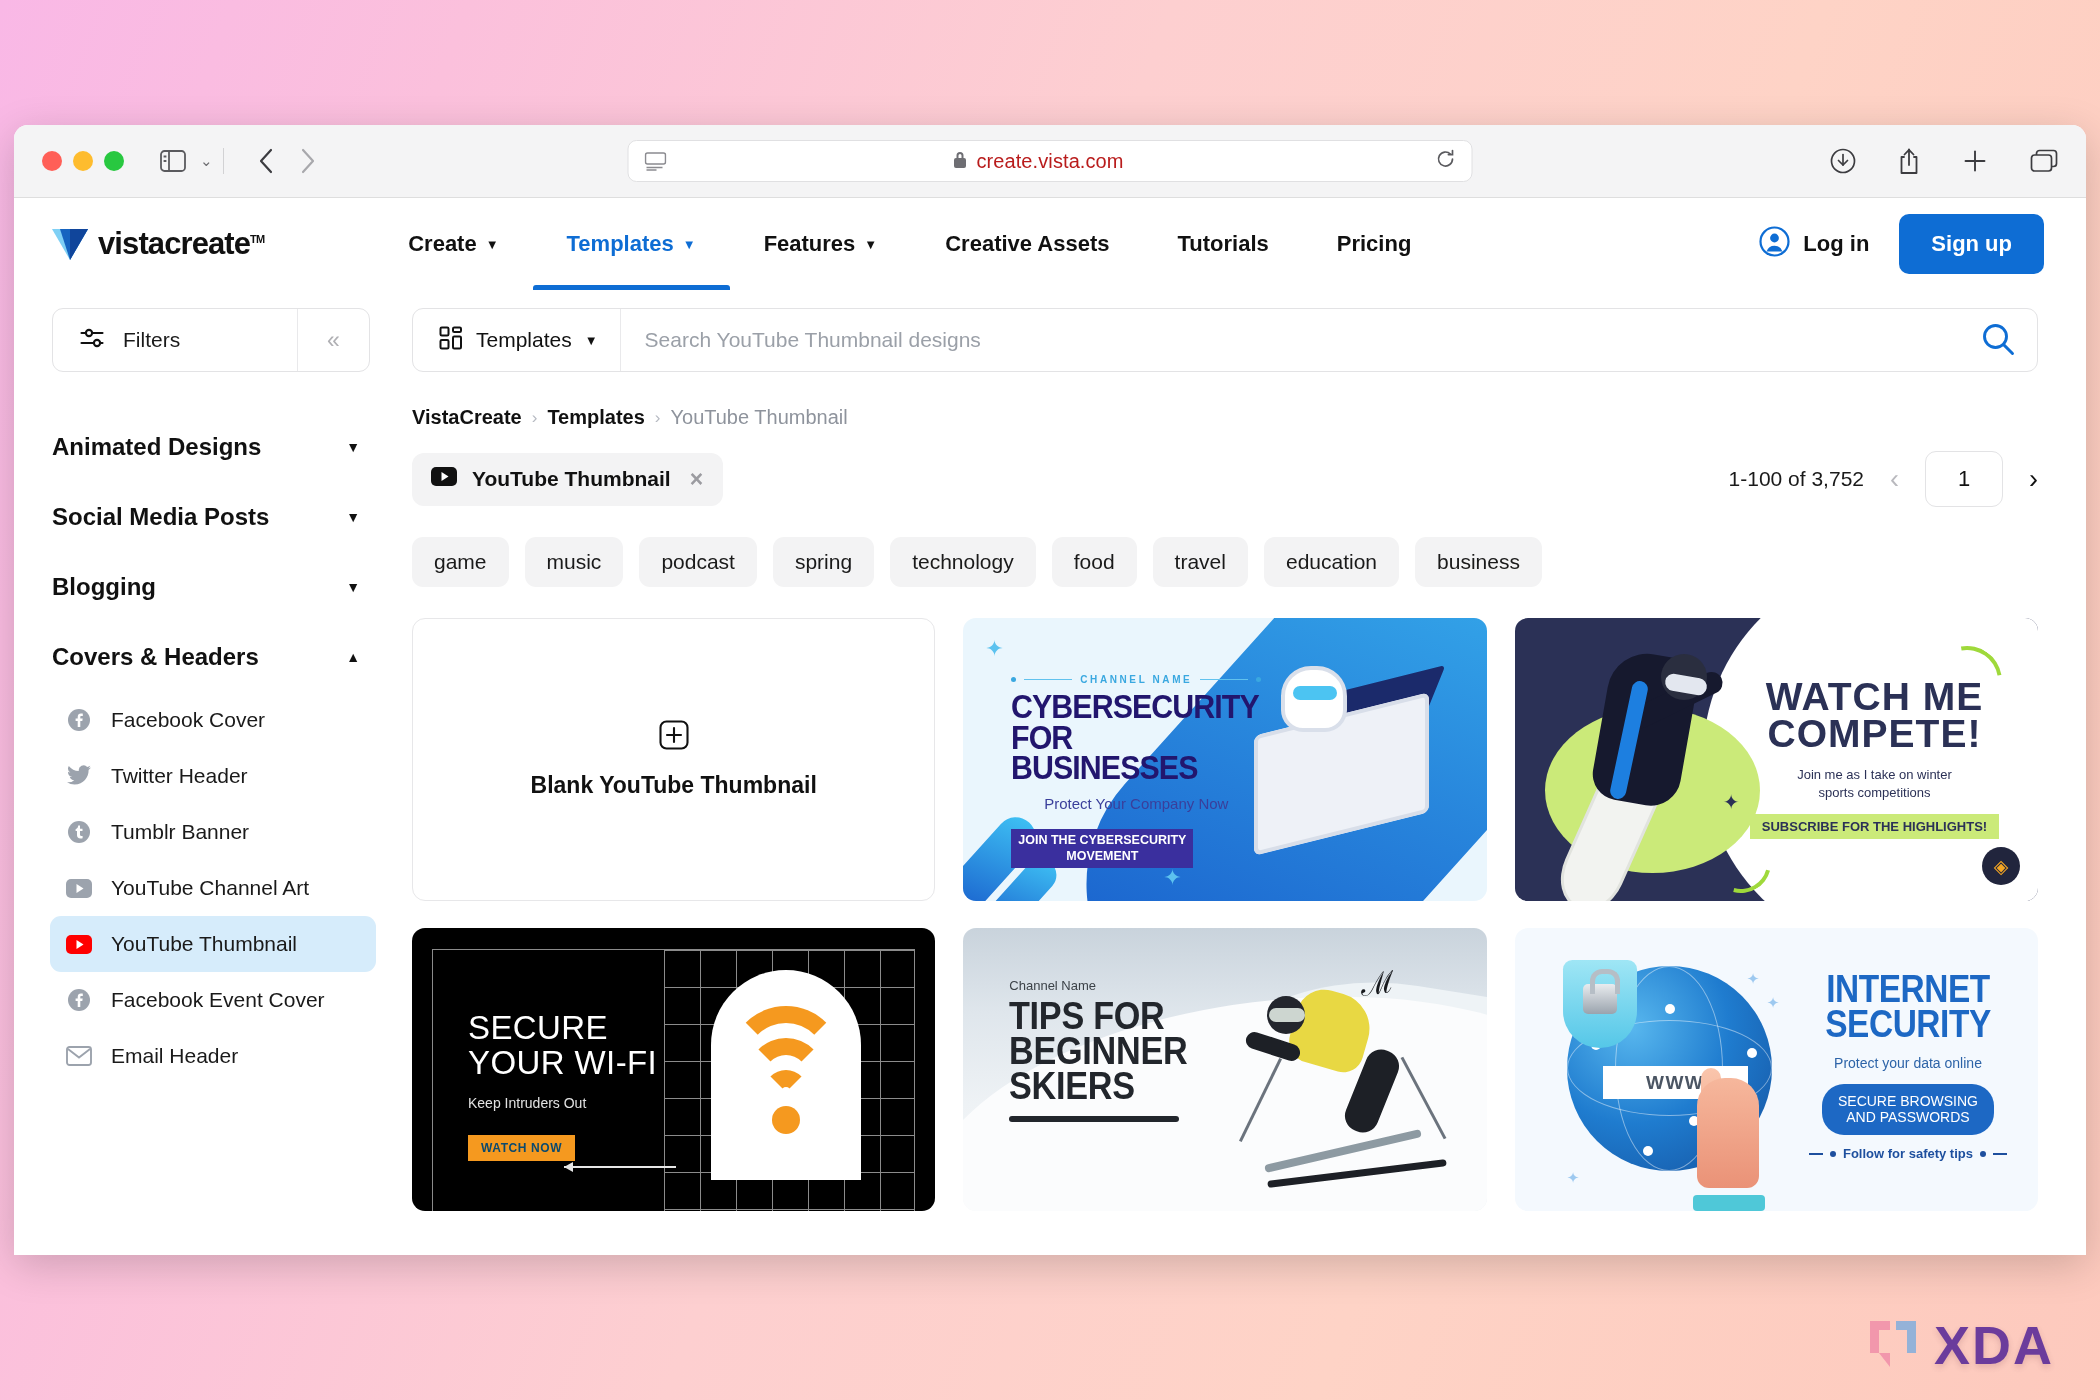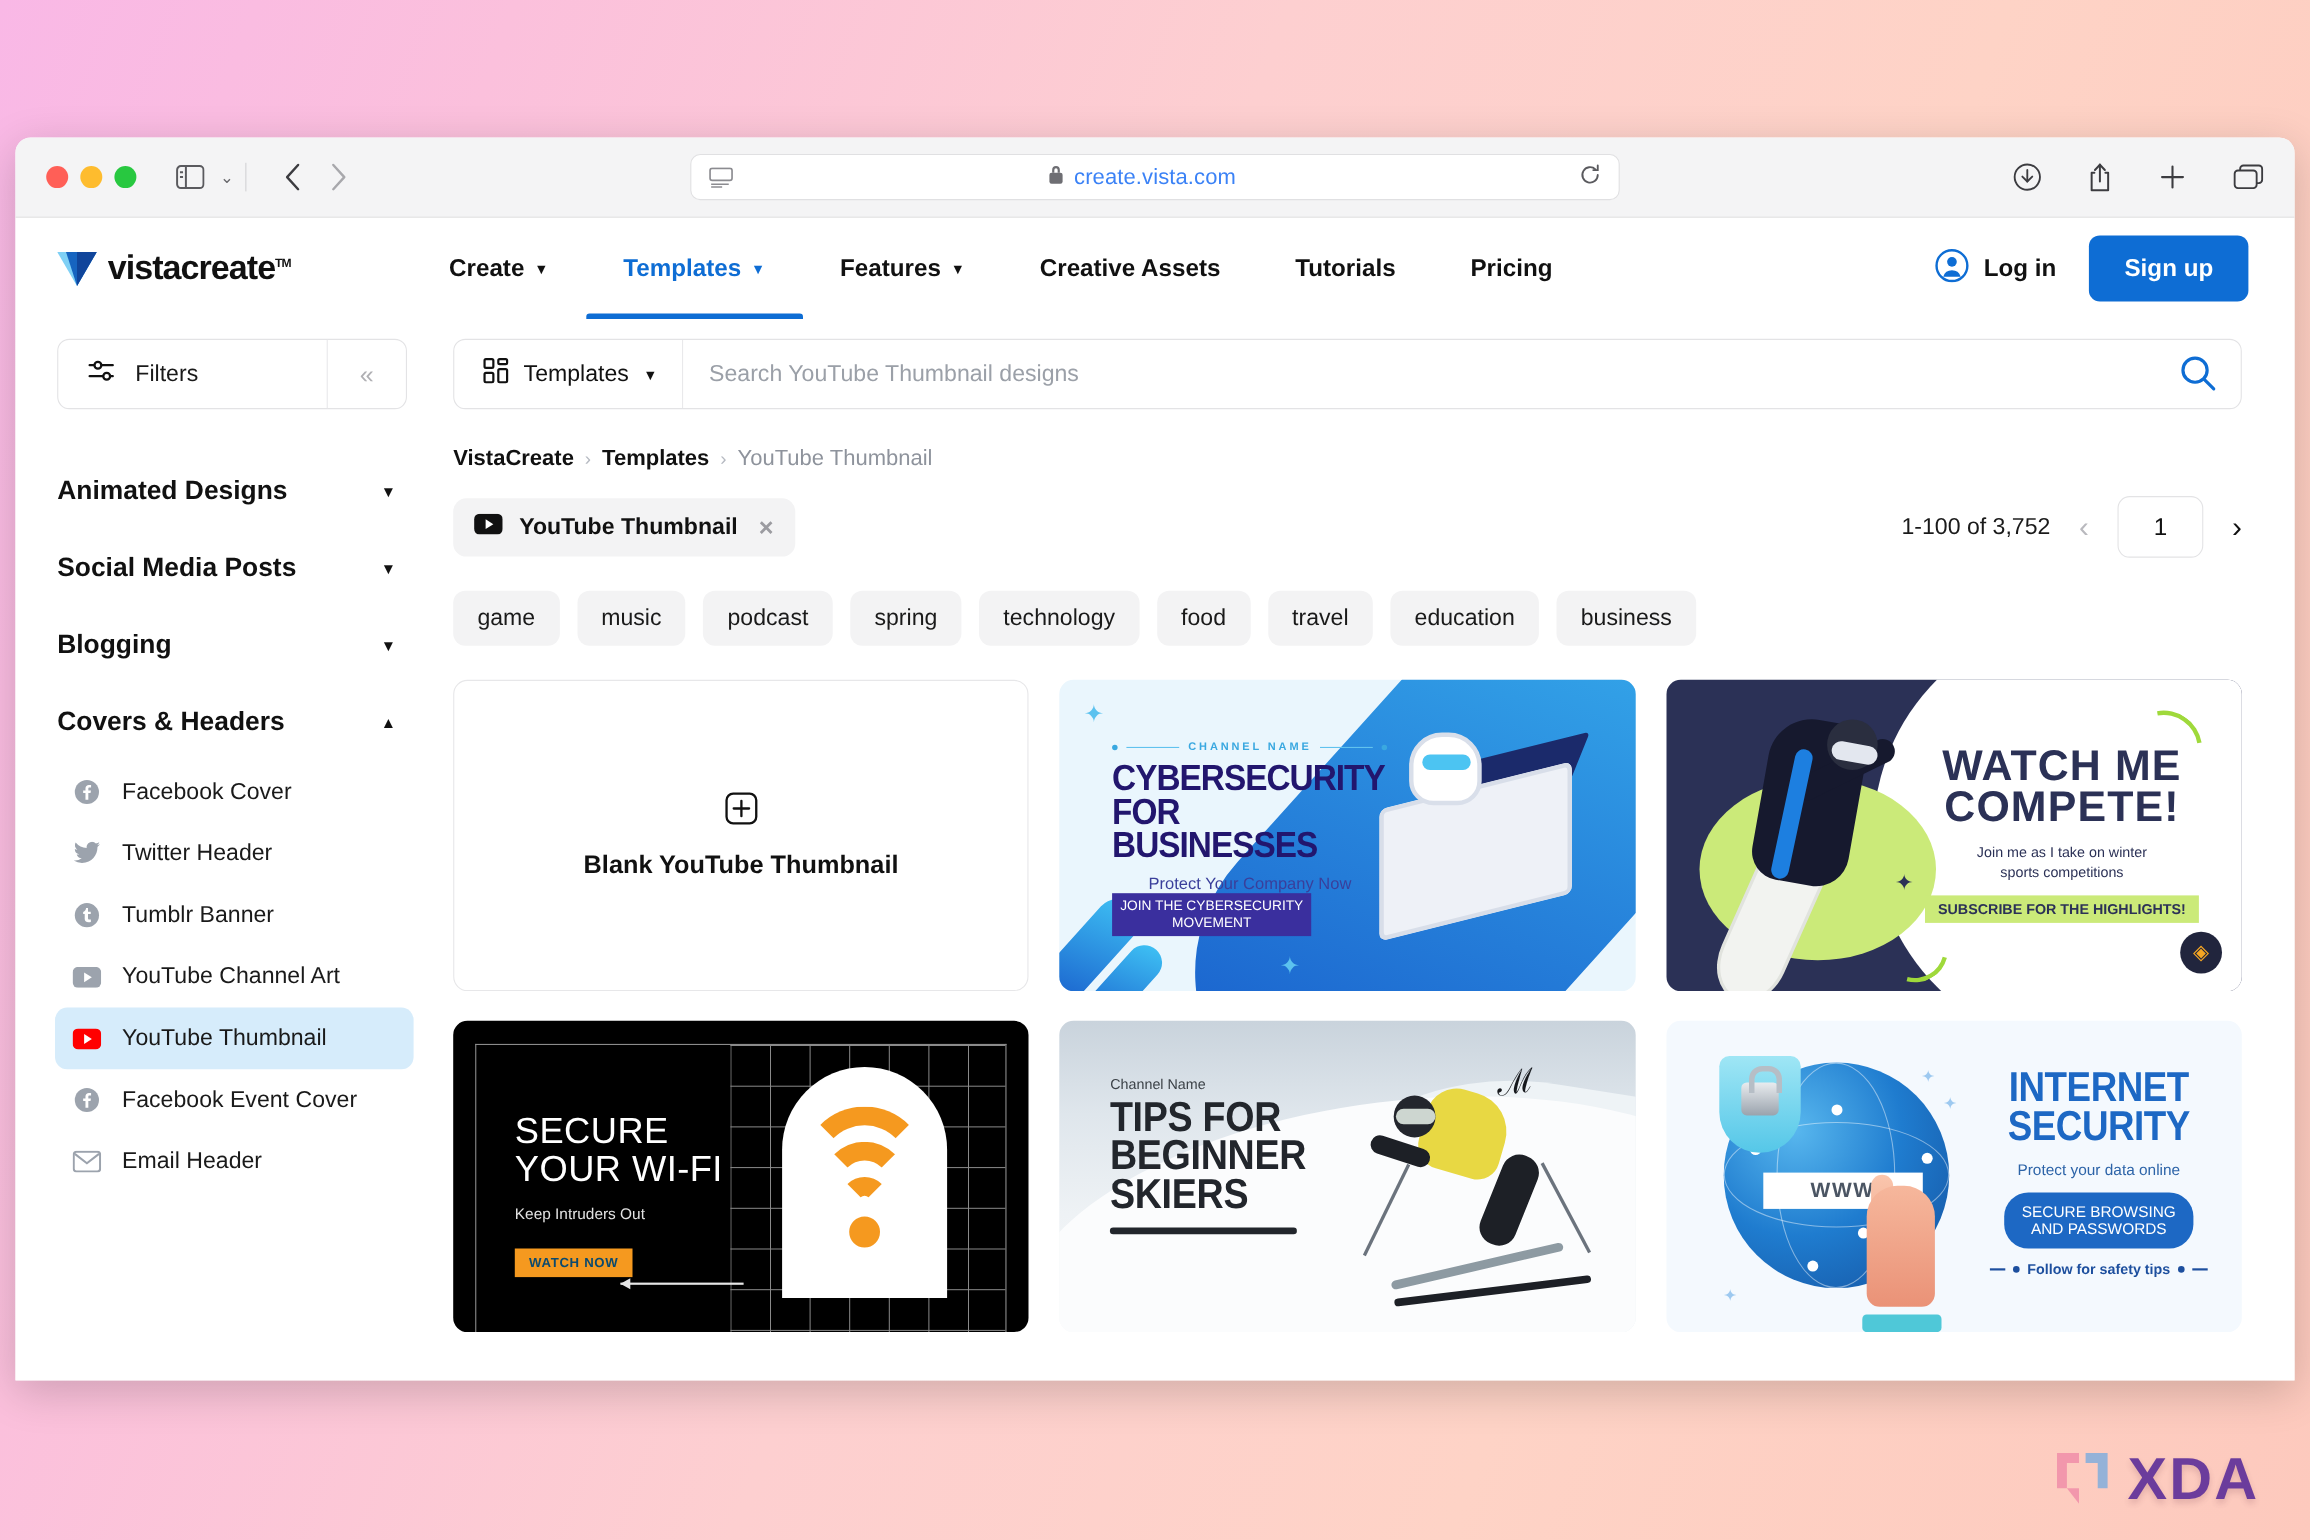--- a/index.html
+++ b/index.html
@@ -50,21 +50,21 @@
     background: #ffffff;
     border: 1px solid #e0e0e2;
     border-radius: 9px;
     display: flex; align-items: center;
     padding: 0 16px;
   }
   #url-text-wrap {
     flex: 1; display: flex; align-items: center; justify-content: center; gap: 9px;
     margin-left: -26px;
   }
-  #url-text { font-size: 20px; color: #3b82f6; letter-spacing: .1px; }
+  #url-text { font-size: 20px; color: #b91c1c; letter-spacing: .1px; }
   #reload-icon { color: #5a5a5e; }
 
   #toolbar-right { margin-left: auto; display: flex; align-items: center; gap: 42px; }
 
   
   #site-header {
     height: 92px;
     background: #fff;
     display: flex; align-items: center;
     padding: 0 42px 0 38px;
@@ -254,22 +254,22 @@
   }
   .c-cyber .chan .ln { flex: 1; height: 1px; background: #61c2ee; }
   .c-cyber .chan .dt { width: 5px; height: 5px; border-radius: 50%; background: #3aa8e0; }
   .c-cyber h3 {
     font-size: 33px; line-height: .93; color: #22166e;
     font-weight: 700; letter-spacing: -1px; font-family: "Liberation Sans", sans-serif;
     transform: scaleX(.92); transform-origin: left;
   }
   .c-cyber .sub { font-size: 15px; color: #3a3f9b; margin-top: 11px; text-align: center; }
   .c-cyber .cta {
-    display: inline-block; background: #3a2f9e; color: #fff;
-    font-size: 12.5px; font-weight: 400; padding: 4px 7px; line-height: 1.25; text-align: center;
+    display: inline-block; margin-top: 17px; background: #3a2f9e; color: #fff;
+    font-size: 12.5px; font-weight: 700; padding: 4px 7px; line-height: 1.25; text-align: center;
   }
   .spark { position: absolute; color: #5cc2ef; font-size: 22px; }
 
   
   .c-snow { background: #2b3156; }
   .c-snow .blob {
     position: absolute; right: -60px; top: -58px;
     width: 395px; height: 395px; border-radius: 50%; background: #fff;
   }
   .c-snow .green {

